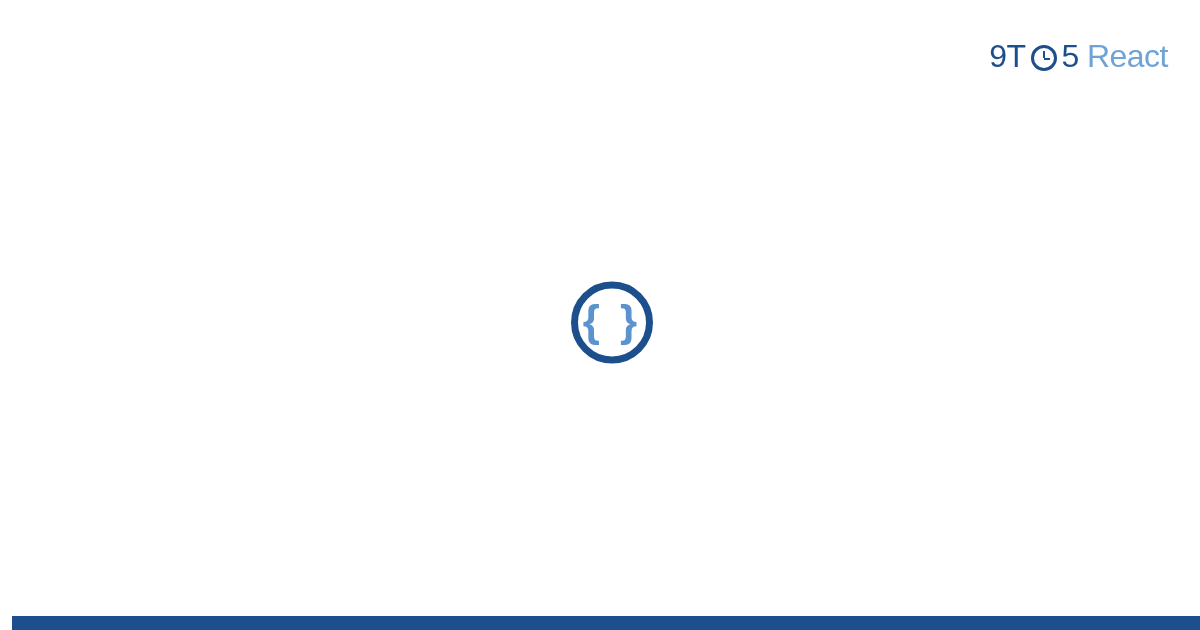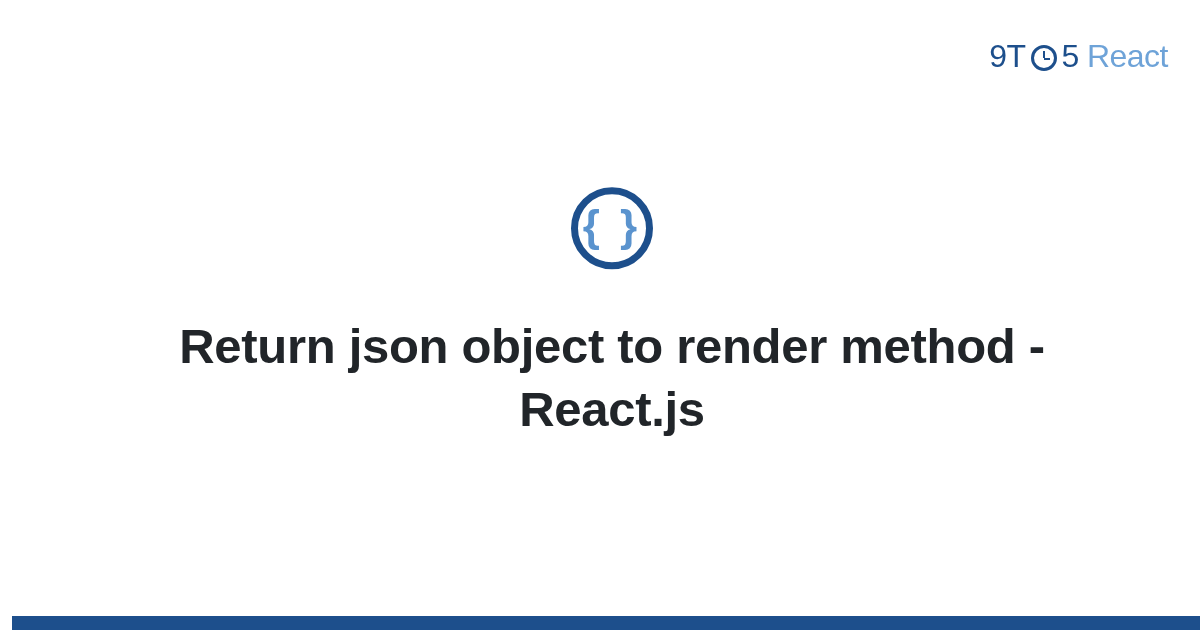--- a/index.html
+++ b/index.html
@@ -123,16 +123,15 @@
   <span class="logo-9t">9T</span>
   <span class="logo-clock"></span>
   <span class="logo-5">5</span>
   <span class="logo-answer">React</span>
 </div>
 
 <div class="content">
   <div class="icon-circle">
     <span class="braces">{ }</span>
   </div>
-  <h1 class="title">Return json object to render method - React.js</h1>
 </div>
 
 <div class="bottom-bar"></div>
 
 </body></html>

